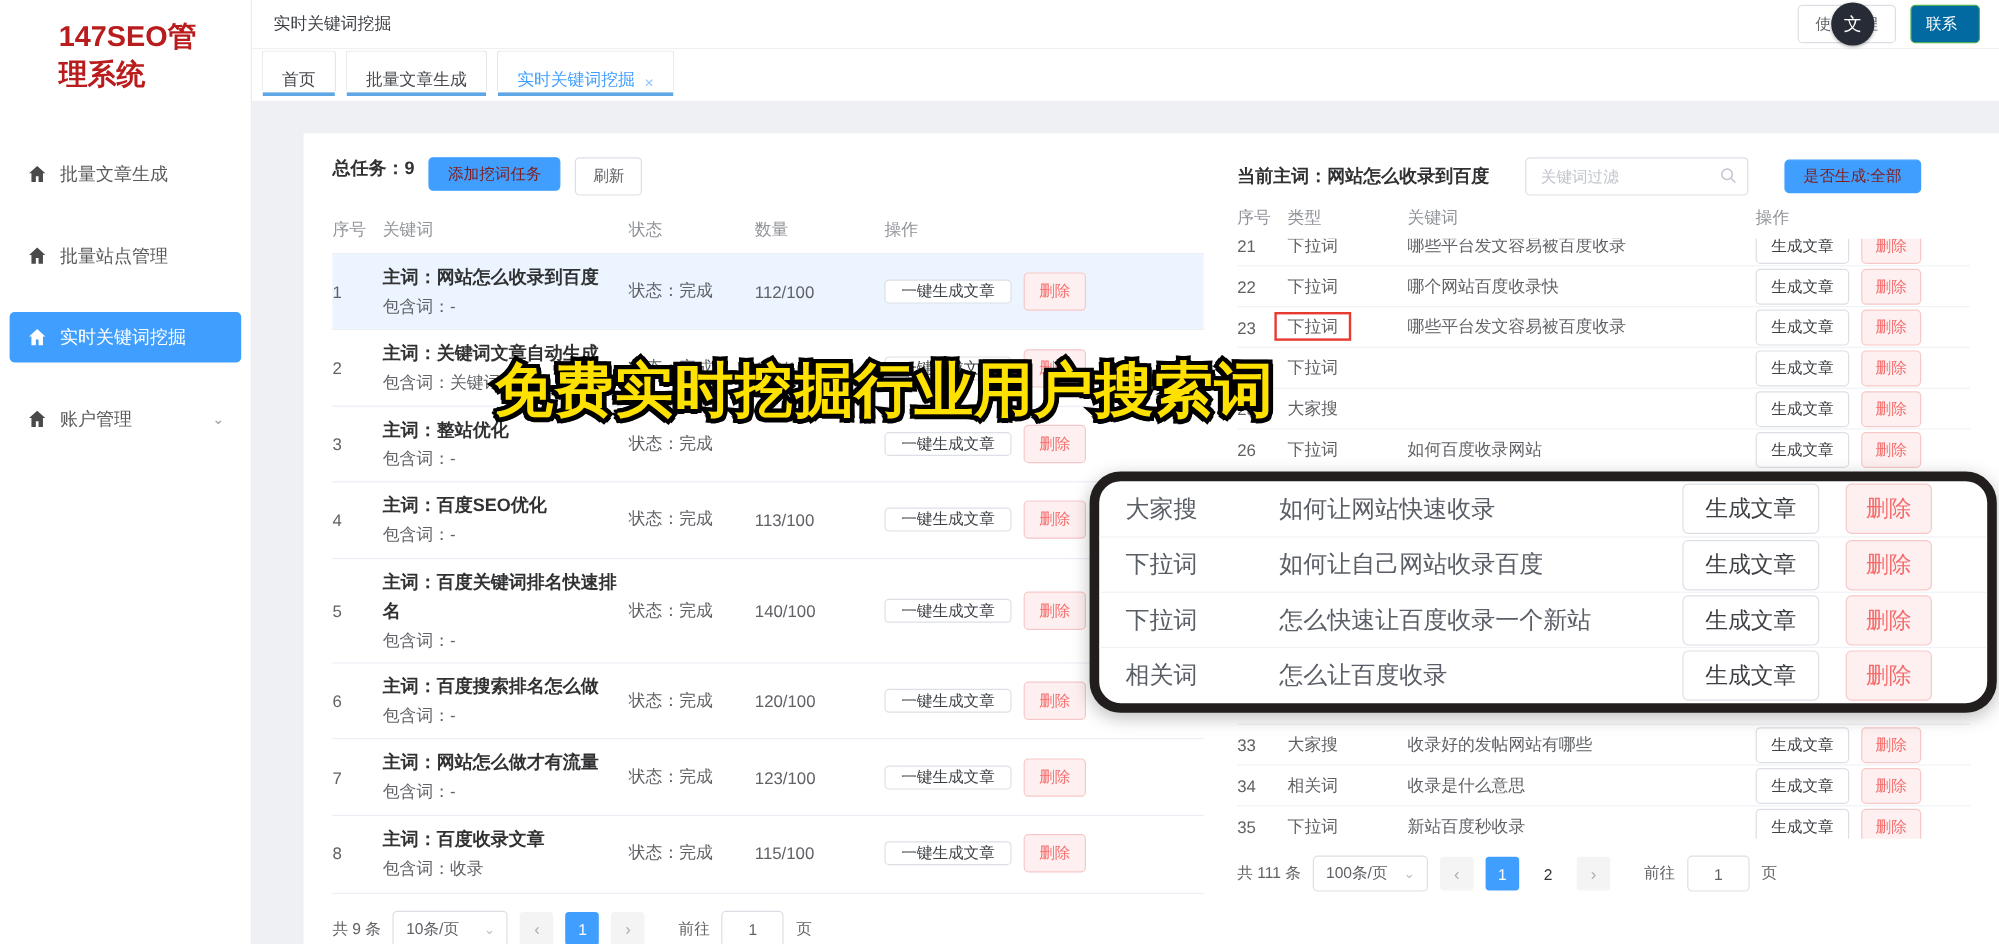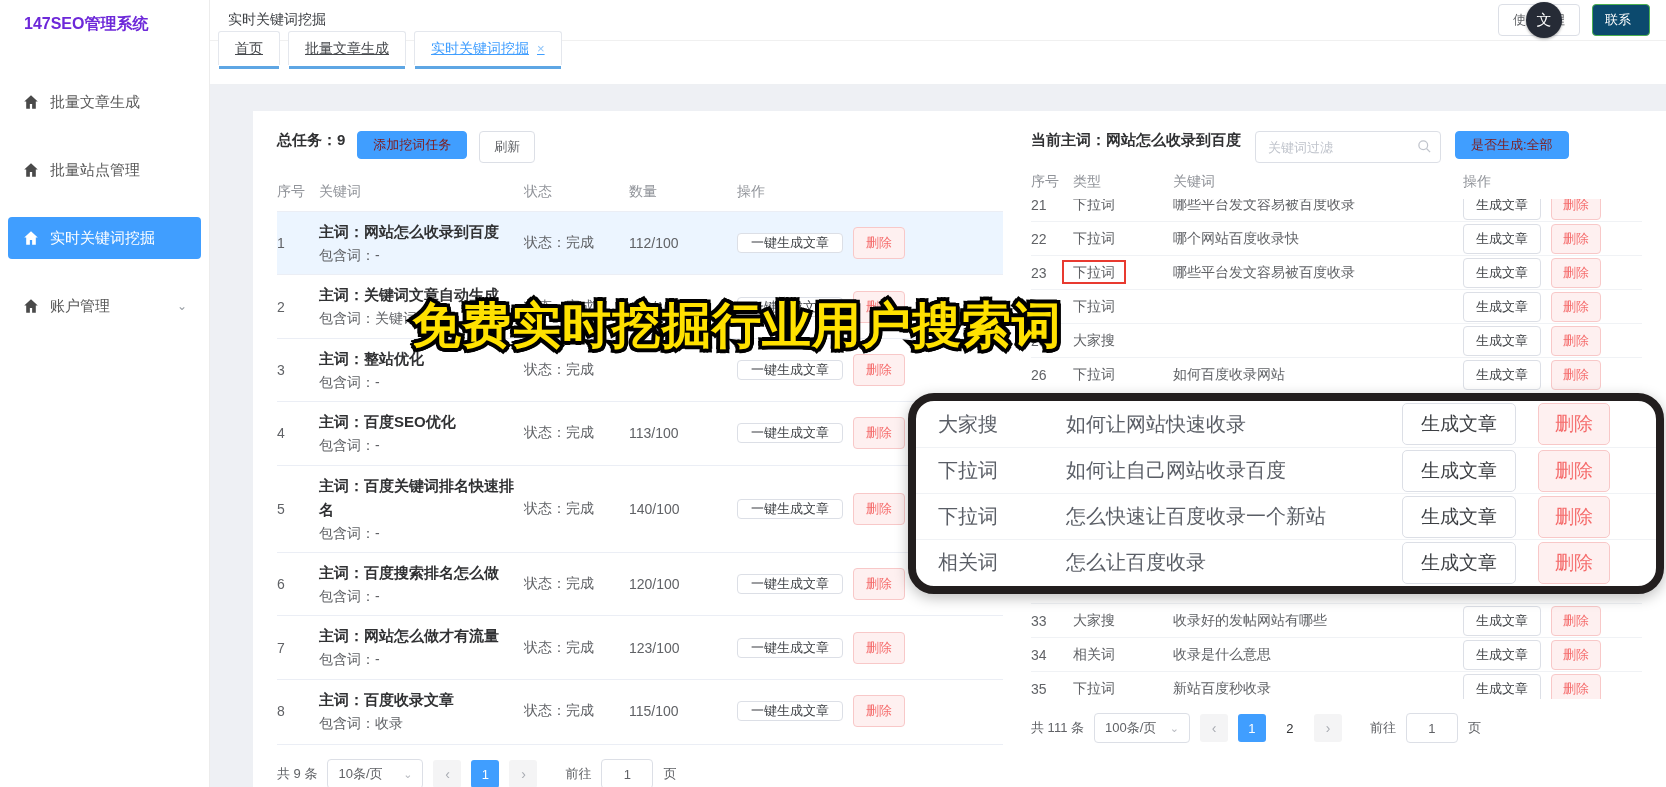--- a/index.html
+++ b/index.html
@@ -2,49 +2,49 @@
 <html><head>
 <meta charset="utf-8">
 <style>
   * { margin:0; padding:0; box-sizing:border-box; }
   html,body { width:1666px; height:787px; overflow:hidden; background:#fff;
     font-family:"Liberation Sans","DejaVu Sans",sans-serif; color:#303133; }
   .app { display:flex; width:1666px; height:787px; }
 
   
   .sidebar { width:210px; background:#fff; border-right:1px solid #ececec; flex:none; padding-top:10px; }
-  .brand { font-size:16px; font-weight:bold; color:#6d28d9; padding:4px 24px 20px 24px; }
+  .brand { font-size:24px; font-weight:bold; color:#b91c1c; padding:4px 24px 20px 24px;margin-left:25px; }
   .nav { padding:26px 8px 0 8px; }
   .nav-item { display:flex; align-items:center; height:42px; padding:0 14px; margin-bottom:26px;
     border-radius:4px; color:#595959; font-size:15px; cursor:pointer; }
   .nav-item .nicon { width:18px; height:18px; margin-right:10px; flex:none; }
   .nav-item .nicon svg { width:18px; height:18px; fill:#4a4a4a; display:block; }
   .nav-item.active { background:#409eff; color:#fff; }
   .nav-item.active .nicon svg { fill:#fff; }
   .nav-item .chev { margin-left:auto; color:#9aa0a6; font-size:12px; }
 
   
   .main { flex:1; display:flex; flex-direction:column; min-width:0; position:relative; }
   .topbar { height:41px; background:#fff; display:flex; align-items:center; padding:0 16px 0 18px;
     border-bottom:1px solid #f0f0f0; flex:none; }
   .crumb { font-size:14px; color:#3c3f43; }
   .topbar-right { margin-left:auto; display:flex; align-items:center; gap:12px; }
   .btn-plain { background:#fff; border:1px solid #dcdfe6; border-radius:4px; color:#606266;
     font-size:13px; padding:6px 14px; cursor:pointer; }
-  .btn-green { background:#0c4a6e; border:1px solid #4cb050; border-radius:4px; color:#fff;
+  .btn-green { background:#0369a1; border:1px solid #4cb050; border-radius:4px; color:#fff;
     font-size:13px; padding:6px 18px 6px 12px; cursor:pointer; }
   .widget-circle { position:absolute; top:2px; right:104px; width:36px; height:36px; border-radius:50%;
     background:#262b36; color:#fff; display:flex; align-items:center; justify-content:center;
     font-size:15px; z-index:60; box-shadow:0 1px 3px rgba(0,0,0,.35); cursor:pointer; }
 
   .tabbar { height:44px; background:#fff; display:flex; align-items:flex-end; gap:8px;
     padding:0 0 0 8px; border-bottom:1px solid #eef0f3; flex:none; }
   .tab { position:relative; background:#fff; border:1px solid #e4e7ed; border-bottom:none;
-    border-radius:3px 3px 0 0; height:34px; display:flex; align-items:center; padding:0 16px;
-    font-size:14px; color:#46494d; cursor:pointer; margin-bottom:19px;text-decoration:underline; }
+    border-radius:3px 3px 0 0; height:34px; display:flex; align-items:flex-end; padding:0 16px;
+    font-size:14px; color:#46494d; cursor:pointer; margin-bottom:8px; }
   .tab::after { content:""; position:absolute; left:0; right:0; bottom:-4px; height:3px; background:#5ea6e4; }
   .tab.active { color:#409eff; }
   .tab .close { margin-left:8px; font-size:13px; color:#8fc4f8; cursor:pointer; }
 
   .content { flex:1; background:#eef0f4; overflow:hidden; }
   .card { background:#fff; margin:26px 0 0 43px; height:calc(100% - 26px); display:flex;
     padding:20px 24px 0 24px; gap:28px; }
 
   
   .lpanel { width:726px; flex:none; }
@@ -78,21 +78,21 @@
   .pg-chip { width:28px; height:28px; border-radius:3px; background:#f4f4f5; color:#a8abb2;
     display:flex; align-items:center; justify-content:center; font-size:14px; cursor:pointer; border:none; }
   .pg-num { width:28px; height:28px; border-radius:3px; background:#409eff; color:#fff;
     display:flex; align-items:center; justify-content:center; font-size:13px; cursor:pointer; border:none; }
   .pg-num.plain { background:transparent; color:#303133; }
   .goto-input { width:52px; height:30px; border:1px solid #dcdfe6; border-radius:4px;
     text-align:center; font-size:13px; color:#606266; outline:none; }
 
   
   .rpanel { flex:1; min-width:0; display:flex; flex-direction:column; }
-  .rhead { display:flex; align-items:flex-start; gap:14px; height:32px; margin-bottom:8px; }
+  .rhead { display:flex; align-items:center; gap:30px; height:32px; margin-bottom:8px; }
   .rtitle { font-size:15px; font-weight:bold; color:#303133; white-space:nowrap; }
   .search-wrap { position:relative; width:186px; height:32px; }
   .search-wrap input { width:100%; height:100%; border:1px solid #dcdfe6; border-radius:4px;
     padding:0 30px 0 12px; font-size:13px; color:#606266; outline:none; }
   .search-wrap input::placeholder { color:#c0c4cc; }
   .search-ic { position:absolute; right:9px; top:8px; width:15px; height:15px; }
   .search-ic svg { width:15px; height:15px; stroke:#c0c4cc; fill:none; stroke-width:2; }
   .rthead { display:flex; align-items:center; color:#909399; font-size:14px; padding:2px 0 8px 0; }
   .r-no { width:42px; flex:none; }
   .r-type { width:100px; flex:none; }

